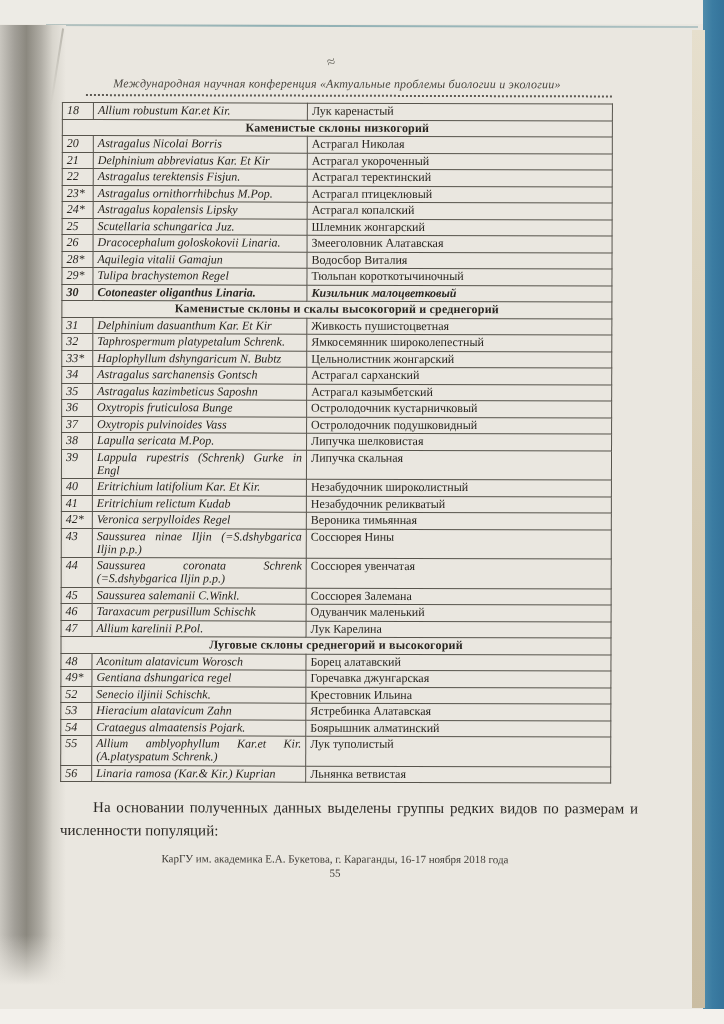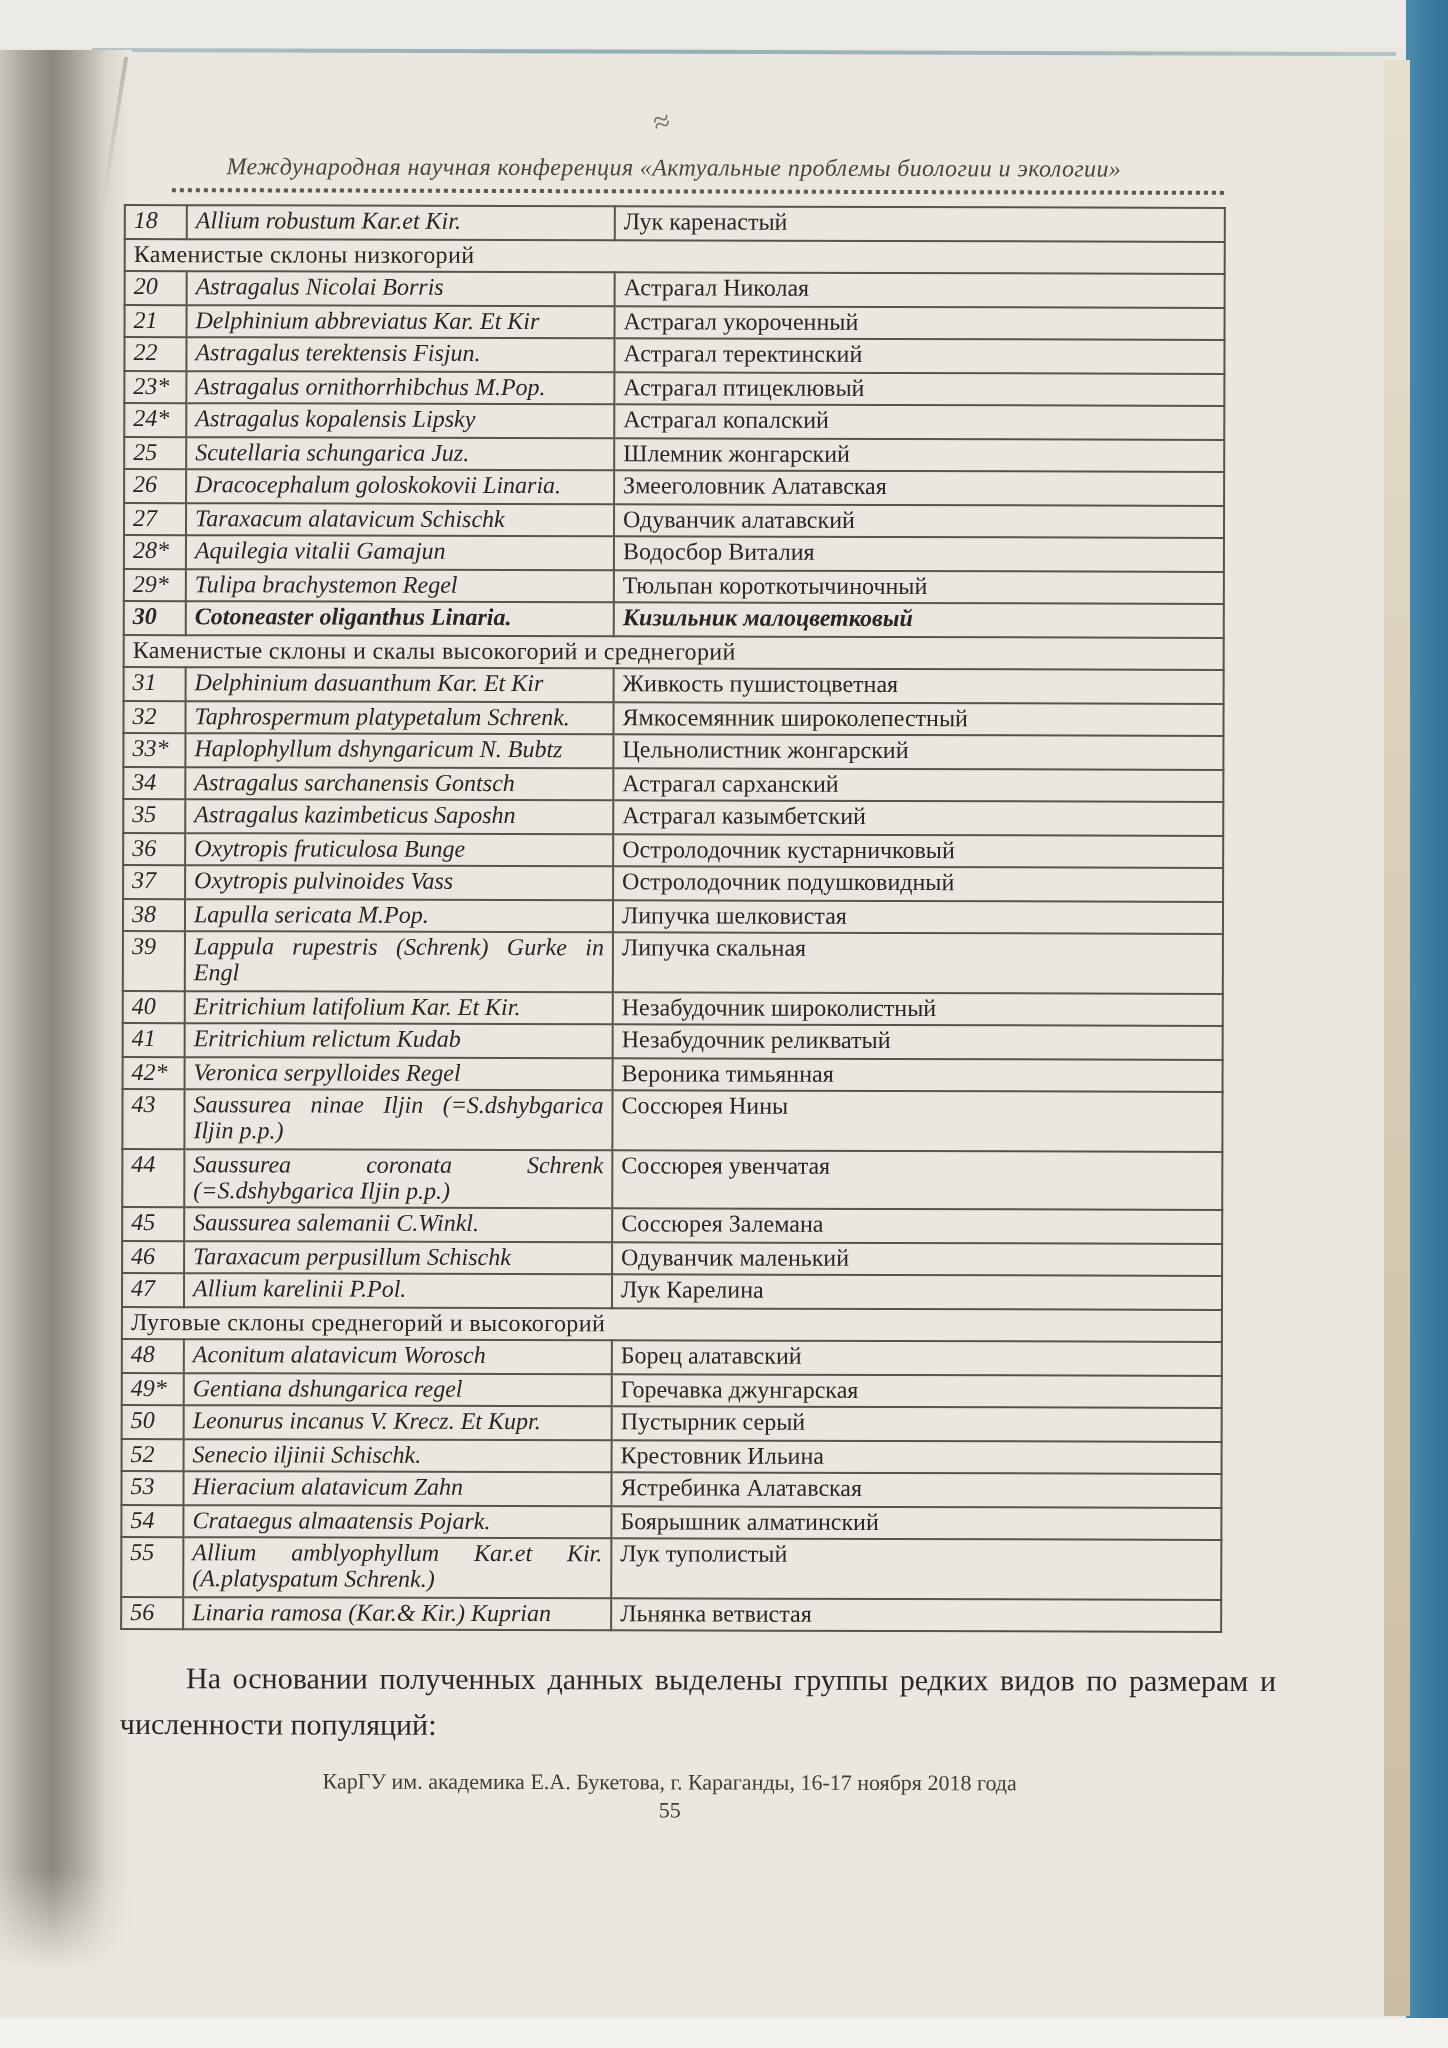--- a/index.html
+++ b/index.html
@@ -55,21 +55,21 @@
   table.species {
     width:550px; border-collapse:collapse; table-layout:fixed;
     font-size:12px; line-height:13px; color:#292621;
   }
   table.species td {
     border:1px solid #57544c; padding:1px 4px 1.5px; vertical-align:top;
     overflow:hidden;
   }
   td.num { padding-left:5px;font-style:italic; }
   td.latin { font-style:italic; text-align:justify; }
-  td.section { text-align:left; font-weight:normal; padding:1.5px 2px; letter-spacing:0.2px; }
+  td.section { text-align:center; font-weight:bold; padding:1.5px 2px; letter-spacing:0.2px; }
   td.emphasis { font-weight:bold; }
   td.russian.emphasis { font-style:italic; }
   .body-paragraph {
     margin-top:14px; width:578px; font-size:15px; line-height:1.5;
     text-align:justify; text-indent:33px; color:#2b2824;
   }
   .footer-credit { margin-top:11px; text-align:center; font-size:11px; color:#403d37; }
   .page-number { margin-top:2px; text-align:center; font-size:11px; color:#403d37; }
 </style>
 </head>
@@ -134,25 +134,20 @@
             <td class="num">25</td>
             <td class="latin">Scutellaria schungarica Juz.</td>
             <td class="russian">Шлемник жонгарский</td>
           </tr>
           <tr>
             <td class="num">26</td>
             <td class="latin">Dracocephalum goloskokovii Linaria.</td>
             <td class="russian">Змееголовник Алатавская</td>
           </tr>
           <tr>
-            <td class="num">27</td>
-            <td class="latin">Taraxacum alatavicum Schischk</td>
-            <td class="russian">Одуванчик алатавский</td>
-          </tr>
-          <tr>
             <td class="num">28*</td>
             <td class="latin">Aquilegia vitalii Gamajun</td>
             <td class="russian">Водосбор Виталия</td>
           </tr>
           <tr>
             <td class="num">29*</td>
             <td class="latin">Tulipa brachystemon Regel</td>
             <td class="russian">Тюльпан короткотычиночный</td>
           </tr>
           <tr>
@@ -253,25 +248,20 @@
           </tr>
           <tr>
             <td class="num">48</td>
             <td class="latin">Aconitum alatavicum Worosch</td>
             <td class="russian">Борец алатавский</td>
           </tr>
           <tr>
             <td class="num">49*</td>
             <td class="latin">Gentiana dshungarica regel</td>
             <td class="russian">Горечавка джунгарская</td>
-          </tr>
-          <tr>
-            <td class="num">50</td>
-            <td class="latin">Leonurus incanus V. Krecz. Et Kupr.</td>
-            <td class="russian">Пустырник серый</td>
           </tr>
           <tr>
             <td class="num">52</td>
             <td class="latin">Senecio iljinii Schischk.</td>
             <td class="russian">Крестовник Ильина</td>
           </tr>
           <tr>
             <td class="num">53</td>
             <td class="latin">Hieracium alatavicum Zahn</td>
             <td class="russian">Ястребинка Алатавская</td>

